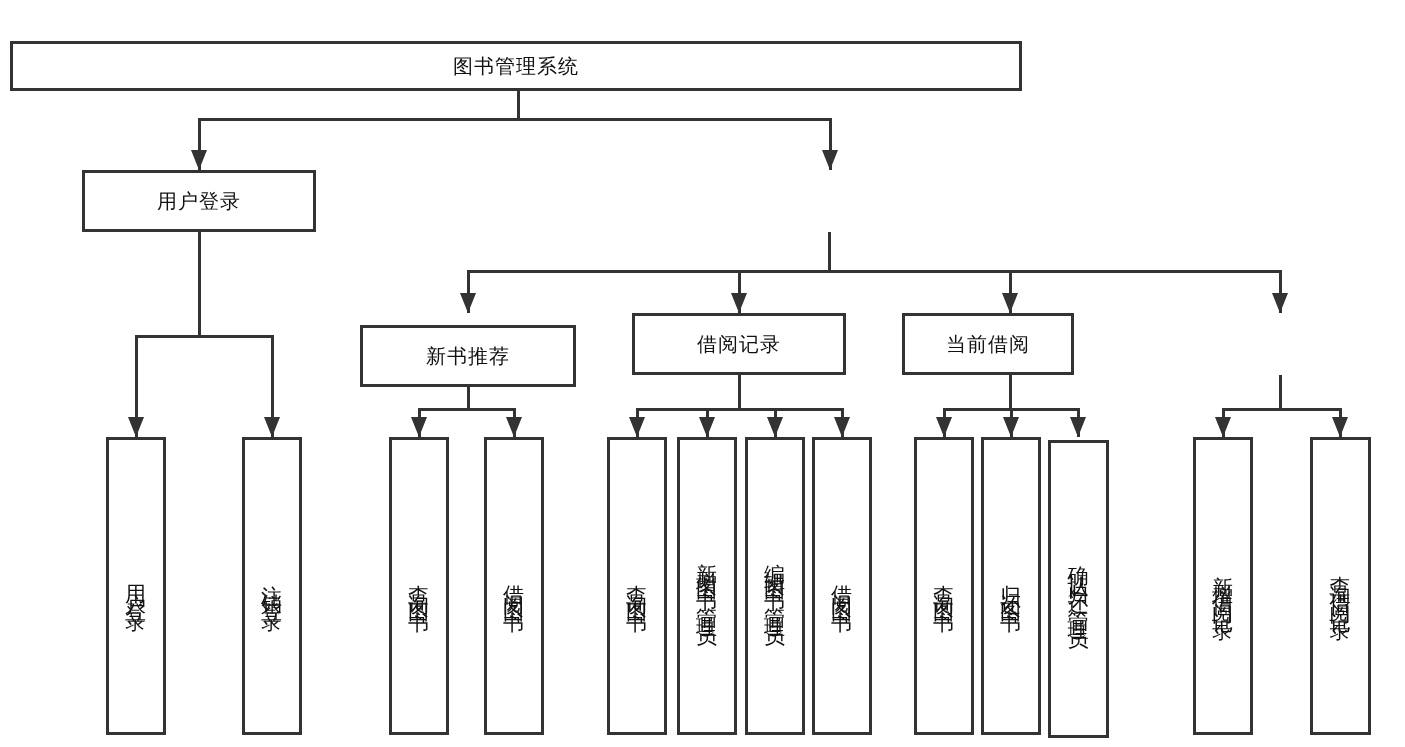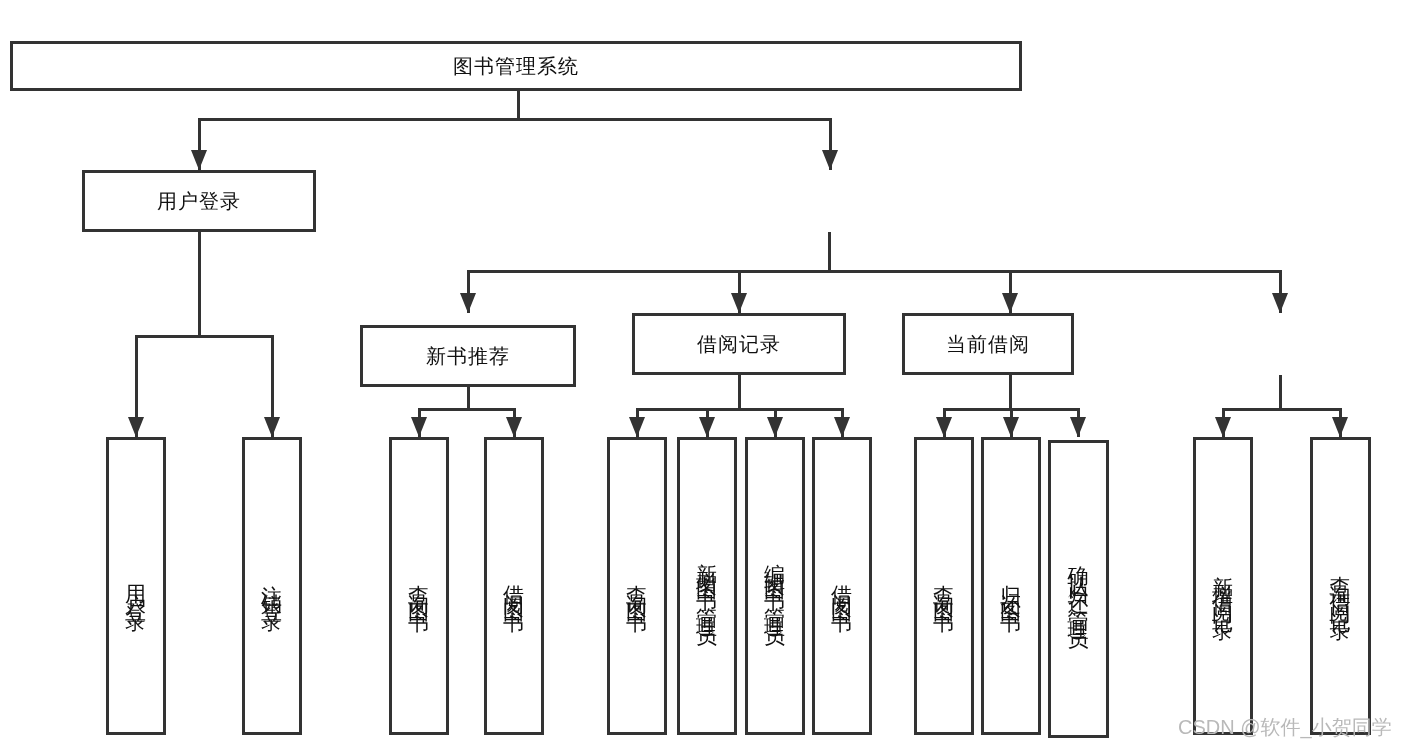--- a/index.html
+++ b/index.html
@@ -110,15 +110,14 @@
   <div class="node v" style="left:745px;top:437px;width:60px;height:298px;">编辑图书（管理员）</div>
   <div class="node v" style="left:812px;top:437px;width:60px;height:298px;">借阅图书</div>
 
   <div class="node v" style="left:914px;top:437px;width:60px;height:298px;">查询图书</div>
   <div class="node v" style="left:981px;top:437px;width:60px;height:298px;">归还图书</div>
   <div class="node v" style="left:1048px;top:440px;width:61px;height:298px;">确认归还（管理员）</div>
 
   <div class="node v" style="left:1193px;top:437px;width:60px;height:298px;">新增借阅记录</div>
   <div class="node v" style="left:1310px;top:437px;width:61px;height:298px;">查询借阅记录</div>
 
-  <div class="watermark">CSDN @软件_小贺同学</div>
 
 </div>
 
 </body></html>

